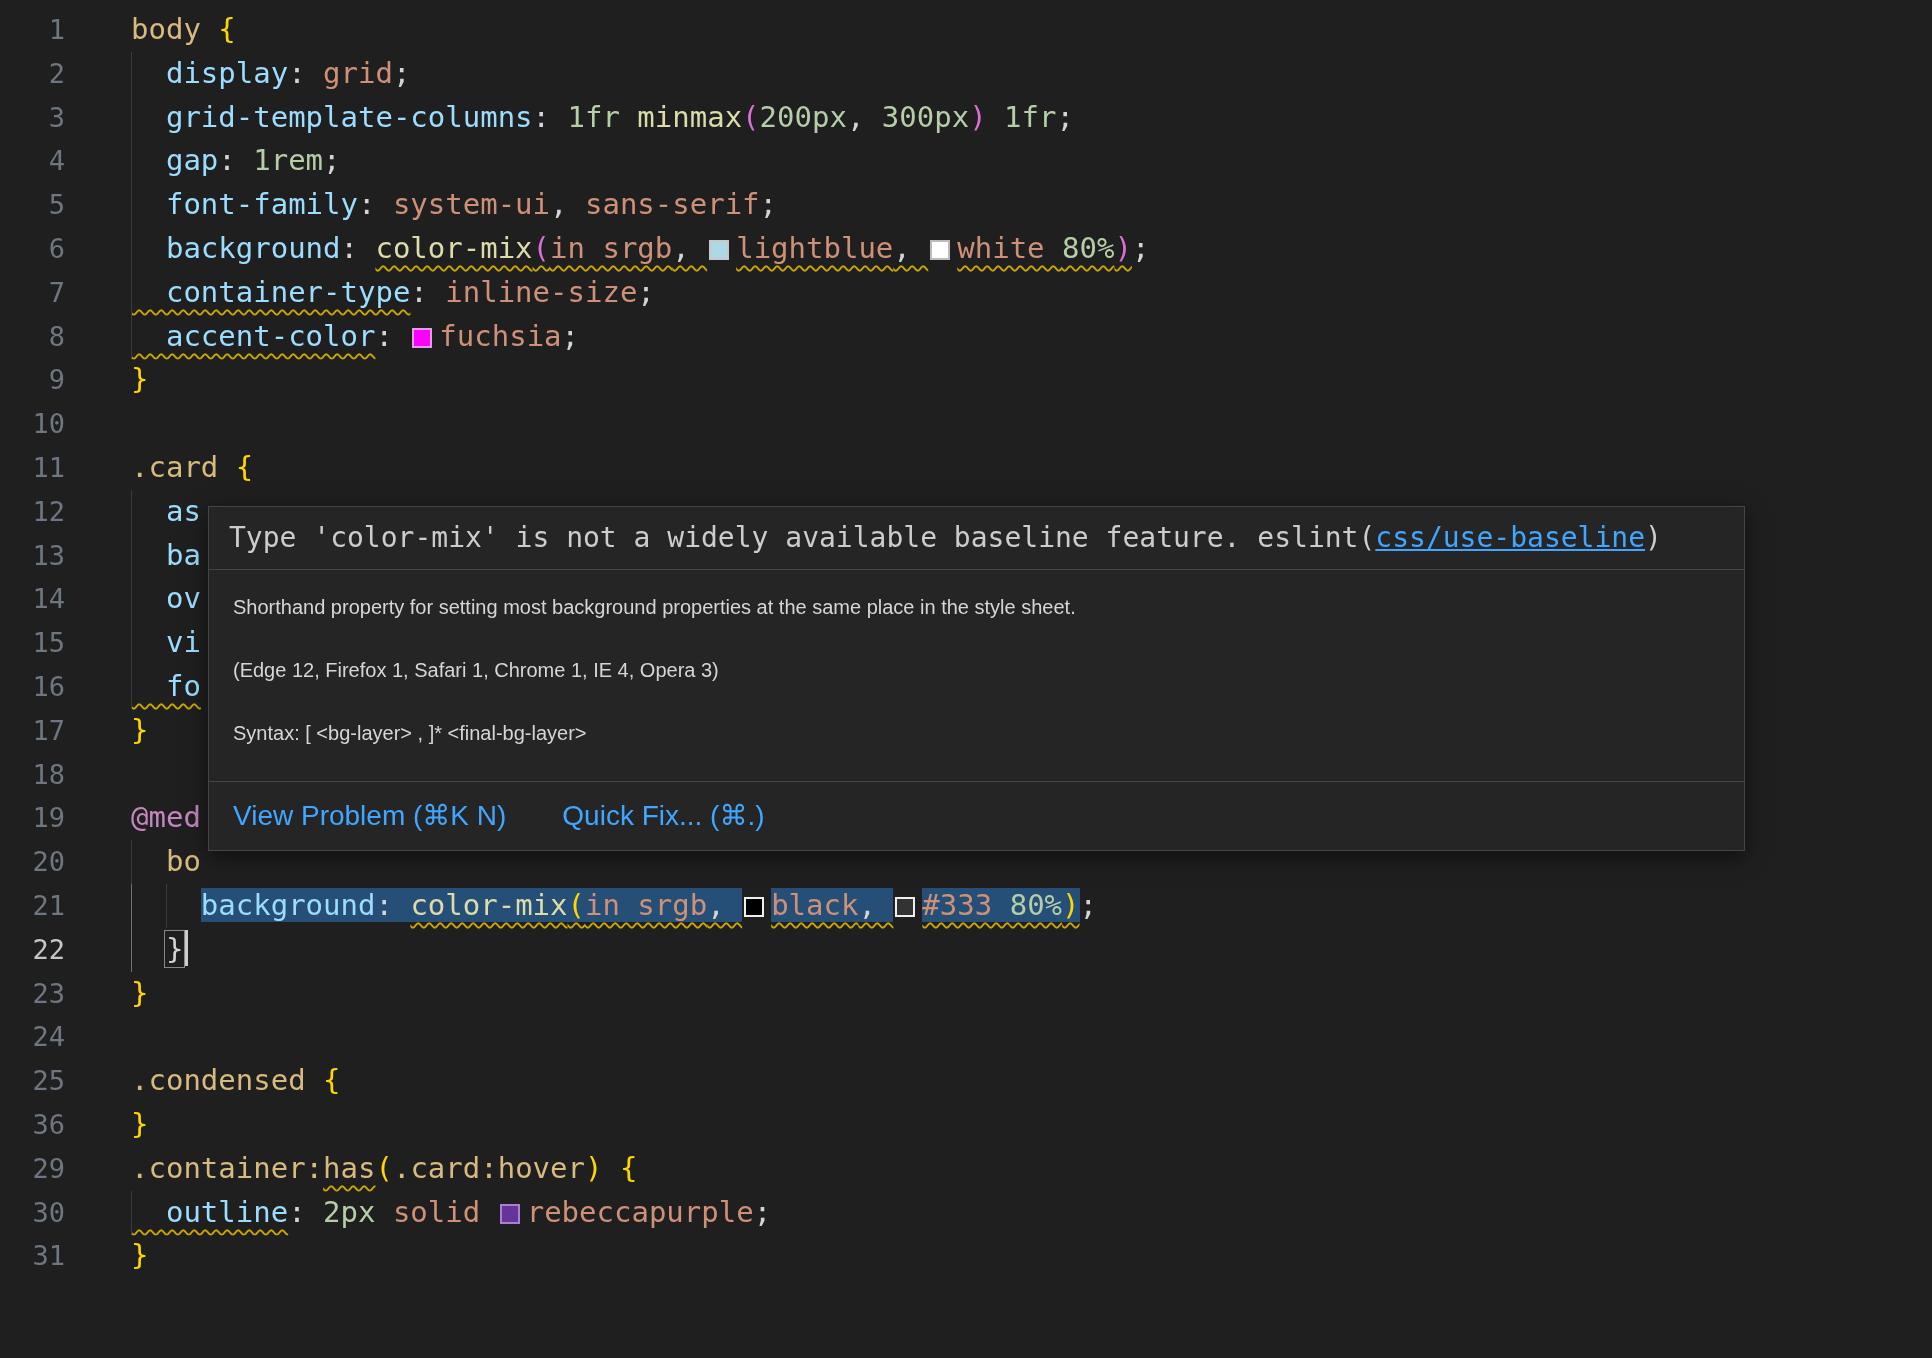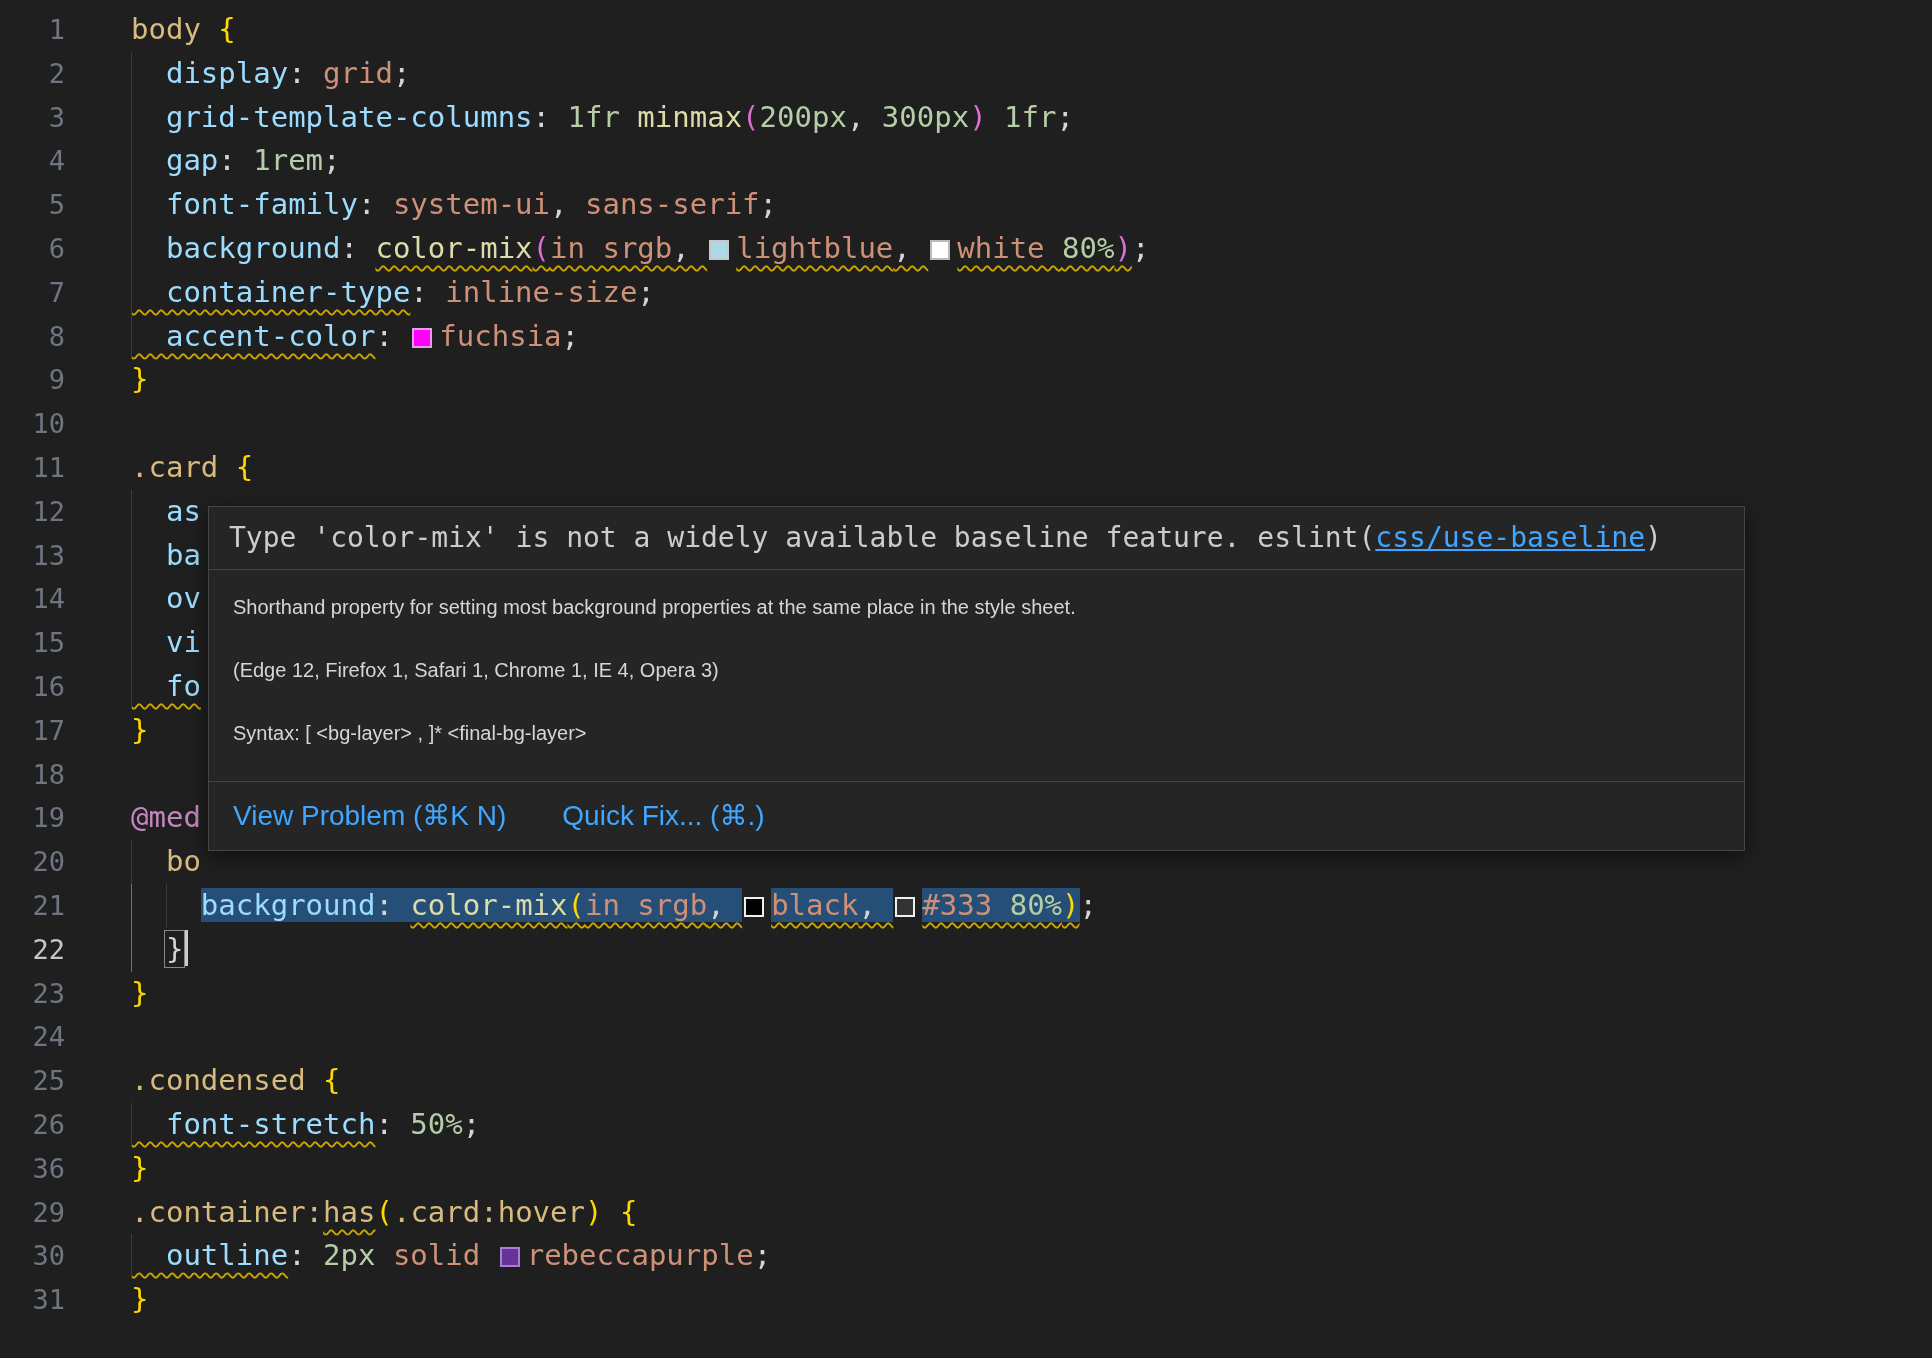--- a/index.html
+++ b/index.html
@@ -159,24 +159,20 @@
       </div>
       <div class="line">
         <div class="gutter">24</div>
         <div class="content"></div>
       </div>
       <div class="line">
         <div class="gutter">25</div>
         <div class="content"><span class="tok tok-sel">.condensed </span><span class="tok tok-b1">{</span></div>
       </div>
       <div class="line">
-        <div class="gutter">26</div>
-        <div class="content"><div class="guide" style="left: 0ch;"></div><span class="tok tok-prop sq">  font-stretch</span><span class="tok tok-pun">: </span><span class="tok tok-num">50%</span><span class="tok tok-pun">;</span></div>
-      </div>
-      <div class="line">
         <div class="gutter">36</div>
         <div class="content"><span class="tok tok-b1">}</span></div>
       </div>
       <div class="line">
         <div class="gutter">29</div>
         <div class="content"><span class="tok tok-sel">.container:</span><span class="tok tok-sel sq">has</span><span class="tok tok-b1">(</span><span class="tok tok-sel">.card:hover</span><span class="tok tok-b1">)</span><span class="tok tok-b1"> {</span></div>
       </div>
       <div class="line">
         <div class="gutter">30</div>
         <div class="content"><div class="guide" style="left: 0ch;"></div><span class="tok tok-prop sq">  outline</span><span class="tok tok-pun">: </span><span class="tok tok-num">2px </span><span class="tok tok-val">solid </span><span class="swatch" style="background: rgb(102, 51, 153); border-color: rgb(169, 127, 210);"></span><span class="tok tok-val">rebeccapurple</span><span class="tok tok-pun">;</span></div>

